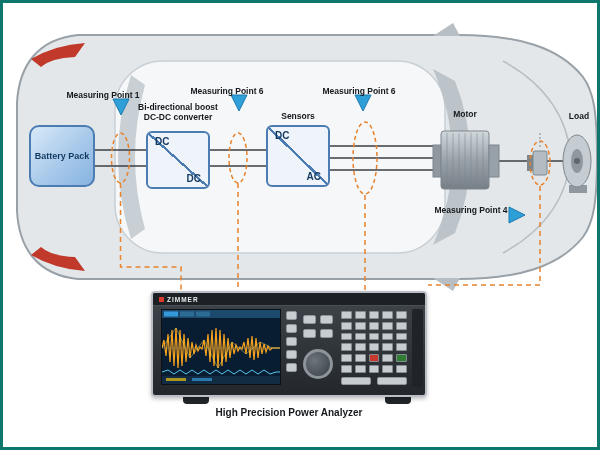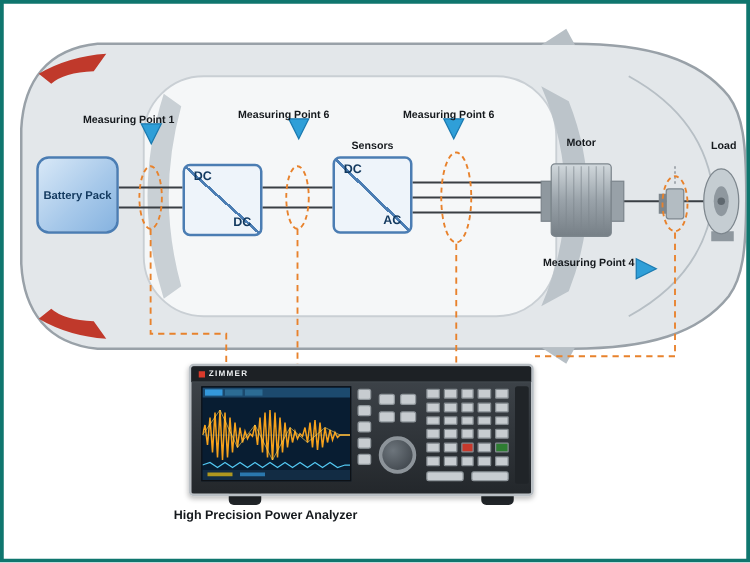--- a/index.html
+++ b/index.html
@@ -22,21 +22,21 @@
   .anl-soft{position:absolute;left:133px;top:18px;width:11px;display:flex;flex-direction:column;gap:4px}
   .anl-soft .cell{height:9px;background:#c7ccd0;border-radius:2px;border:1px solid #8f969b}
   .anl-btn{position:absolute;background:#c7ccd0;border:1px solid #8f969b;border-radius:2px}
   .anl-knob{position:absolute;left:150px;top:56px;width:30px;height:30px;border-radius:50%;background:radial-gradient(circle at 35% 35%,#6d757c,#383e44);border:3px solid #8d949a}
   .anl-grid{position:absolute;left:188px;top:18px;width:66px;height:62px;display:grid;grid-template-columns:repeat(5,1fr);gap:3px}
   .anl-grid .cell{background:#c7ccd0;border-radius:1px;border:1px solid #858c91}
   .anl-grid .cell:nth-child(23){background:#c8392c}
   .anl-grid .cell:nth-child(25){background:#2e7d32}
   .anl-rack{position:absolute;left:259px;top:16px;width:11px;height:78px;background:#202428;border-radius:2px}
   .foot{position:absolute;width:26px;height:9px;background:#22262a;border-radius:0 0 4px 4px;z-index:5}
-  .caption{position:absolute;left:136px;top:404px;width:300px;font-size:10px;font-weight:bold;color:#15191d;z-index:5}
+  .caption{position:absolute;left:136px;top:404px;width:300px;text-align:center;font-size:10px;font-weight:bold;color:#15191d;z-index:5}
 </style>
 </head>
 <body>
 
 <div class="stage">
 
   <svg class="layer" width="600" height="450" viewBox="0 0 600 450">
     <defs>
       <linearGradient id="motorGrad" x1="0" y1="0" x2="0" y2="1">
         <stop offset="0" stop-color="#d2d9dd"></stop>
@@ -115,20 +115,24 @@
       <path d="M362,192 L362,290"></path>
       <path d="M537,183 L537,282 L425,282"></path>
     </g>
   </svg>
 
   <div class="lbl mp" style="left:60px;top:87px;width:80px">Measuring Point 1</div>
   <div class="lbl mp" style="left:184px;top:83px;width:80px">Measuring Point 6</div>
   <div class="lbl mp" style="left:316px;top:83px;width:80px">Measuring Point 6</div>
   <div class="lbl mp" style="left:428px;top:202px;width:80px">Measuring Point 4</div>
 
+  <div class="lbl comp-title" style="left:126px;top:99px;width:98px">
+    <span>Bi-directional boost</span><br>
+    <span>DC-DC converter</span>
+  </div>
   <div class="lbl comp-title" style="left:263px;top:108px;width:64px">Sensors</div>
   <div class="lbl comp-title" style="left:436px;top:106px;width:52px">Motor</div>
   <div class="lbl comp-title" style="left:556px;top:108px;width:40px">Load</div>
 
   <div class="box battery" style="left:26px;top:122px;width:66px;height:62px">Battery Pack</div>
 
   <div class="box conv" style="left:143px;top:128px;width:64px;height:58px">
     <span class="tl">DC</span>
     <span class="br">DC</span>
   </div>

